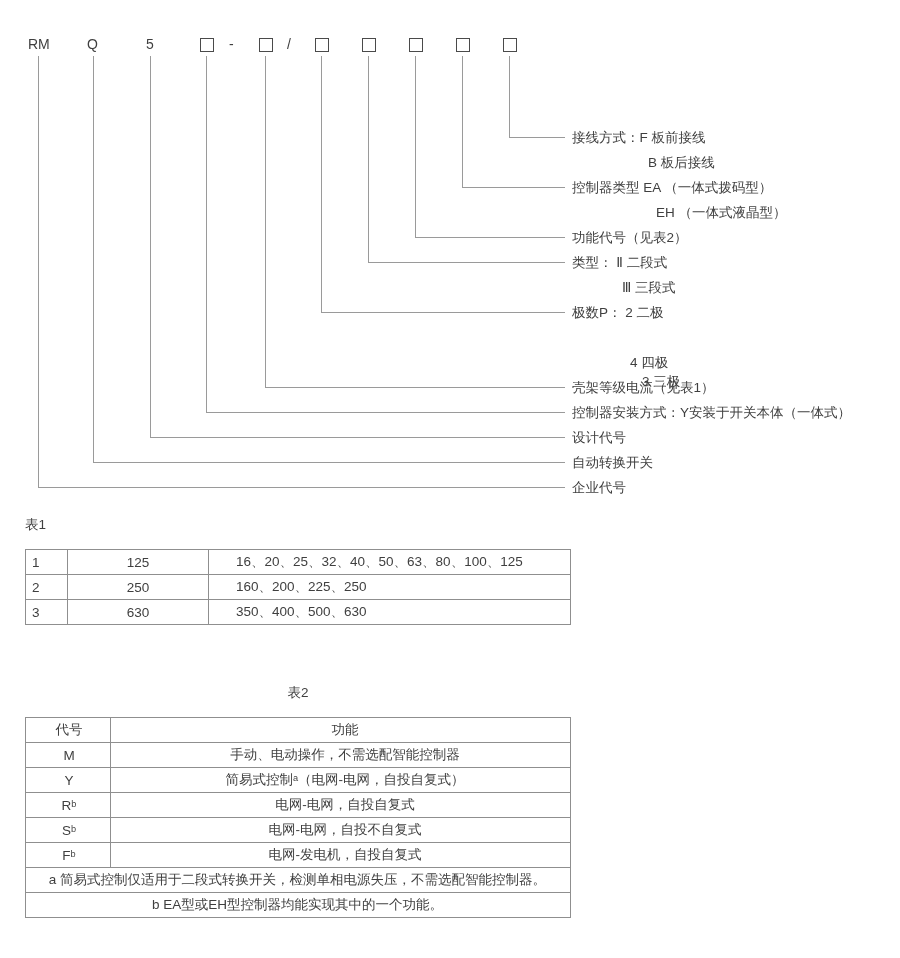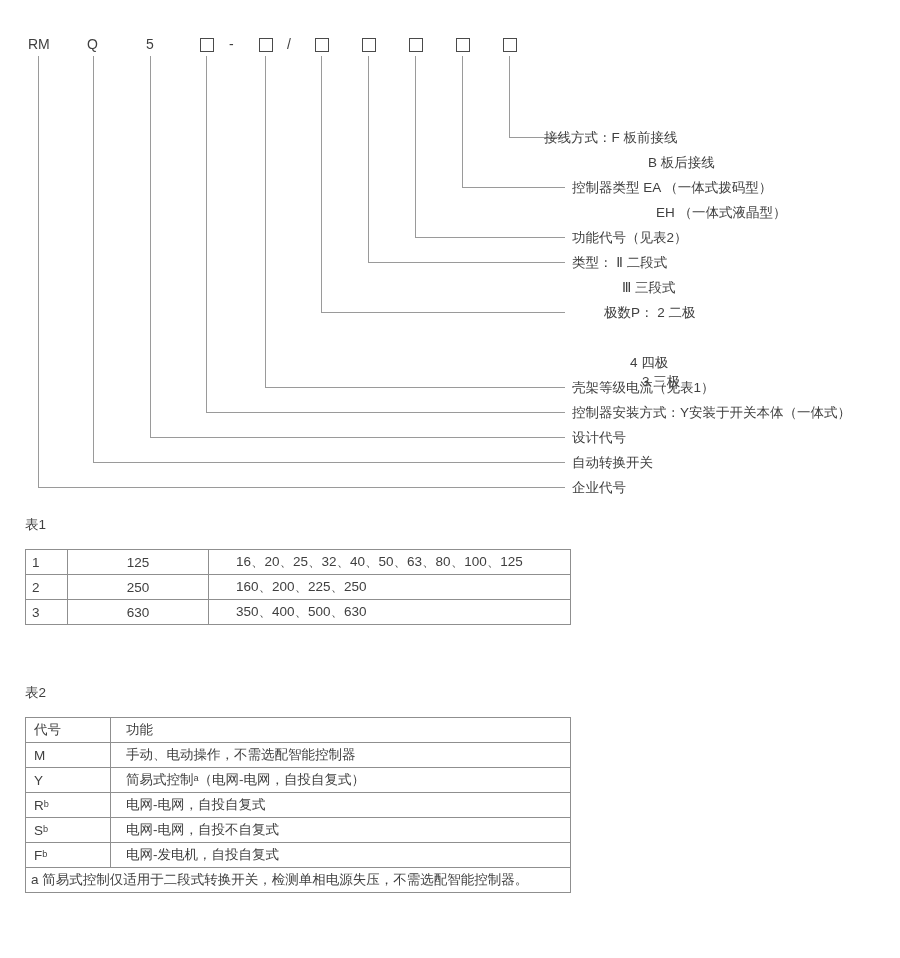--- a/index.html
+++ b/index.html
@@ -93,28 +93,28 @@
   <div class="hline" style="left:462px; top:187px; width:103px;"></div>
   <div class="hline" style="left:415px; top:237px; width:150px;"></div>
   <div class="hline" style="left:368px; top:262px; width:197px;"></div>
   <div class="hline" style="left:321px; top:312px; width:244px;"></div>
   <div class="hline" style="left:265px; top:387px; width:300px;"></div>
   <div class="hline" style="left:206px; top:412px; width:359px;"></div>
   <div class="hline" style="left:150px; top:437px; width:415px;"></div>
   <div class="hline" style="left:93px;  top:462px; width:472px;"></div>
   <div class="hline" style="left:38px;  top:487px; width:527px;"></div>
 
-  <div class="dlabel" style="left:544px; top:130px;">接线方式：F  板前接线</div>
+  <div class="dlabel" style="left:572px; top:130px;">接线方式：F  板前接线</div>
   <div class="dlabel" style="left:648px; top:155px;">B  板后接线</div>
   <div class="dlabel" style="left:572px; top:180px;">控制器类型  EA  （一体式拨码型）</div>
   <div class="dlabel" style="left:656px; top:205px;">EH  （一体式液晶型）</div>
   <div class="dlabel" style="left:572px; top:230px;">功能代号（见表2）</div>
   <div class="dlabel" style="left:572px; top:255px;">类型：  Ⅱ  二段式</div>
   <div class="dlabel" style="left:622px; top:280px;">Ⅲ  三段式</div>
-  <div class="dlabel" style="left:604px; top:305px;">极数P：  2  二极</div>
+  <div class="dlabel" style="left:572px; top:305px;">极数P：  2  二极</div>
   <div class="dlabel" style="left:642px; top:330px;margin-top:44px;">3  三极</div>
   <div class="dlabel" style="left:630px; top:355px;">4  四极</div>
   <div class="dlabel" style="left:572px; top:380px;">壳架等级电流（见表1）</div>
   <div class="dlabel" style="left:572px; top:405px;">控制器安装方式：Y安装于开关本体（一体式）</div>
   <div class="dlabel" style="left:572px; top:430px;">设计代号</div>
   <div class="dlabel" style="left:572px; top:455px;">自动转换开关</div>
   <div class="dlabel" style="left:572px; top:480px;">企业代号</div>
 
   <div class="tbl-wrap" style="left:25px; top:516px;">
     <div class="tbl-title">表1</div>
@@ -137,21 +137,21 @@
       </tr>
       <tr>
         <td>3</td>
         <td class="c">630</td>
         <td class="pad-wide">350、400、500、630</td>
       </tr>
     </tbody>
       </table>
   </div>
 
-  <div class="tbl-wrap" style="left:25px; top:684px;">
+  <div class="tbl-wrap" style="left:25px; top:684px;text-align:center;">
     <div class="tbl-title">表2</div>
     <table class="tbl">
       <colgroup>
           <col style="width:85px">
           <col style="width:460px">
         </colgroup>
       <tbody>
           <tr>
         <td class="t2-col1">代号</td>
         <td class="t2-col2">功能</td>
@@ -172,17 +172,20 @@
         <td class="t2-col1">Sᵇ</td>
         <td class="t2-col2">电网-电网，自投不自复式</td>
       </tr>
       <tr>
         <td class="t2-col1">Fᵇ</td>
         <td class="t2-col2">电网-发电机，自投自复式</td>
       </tr>
       <tr>
         <td class="footnote" colspan="2">a 简易式控制仅适用于二段式转换开关，检测单相电源失压，不需选配智能控制器。</td>
       </tr>
+      <tr>
+        <td class="footnote" colspan="2">b EA型或EH型控制器均能实现其中的一个功能。</td>
+      </tr>
     </tbody>
       </table>
   </div>
 
 </div>
 
 </body></html>

